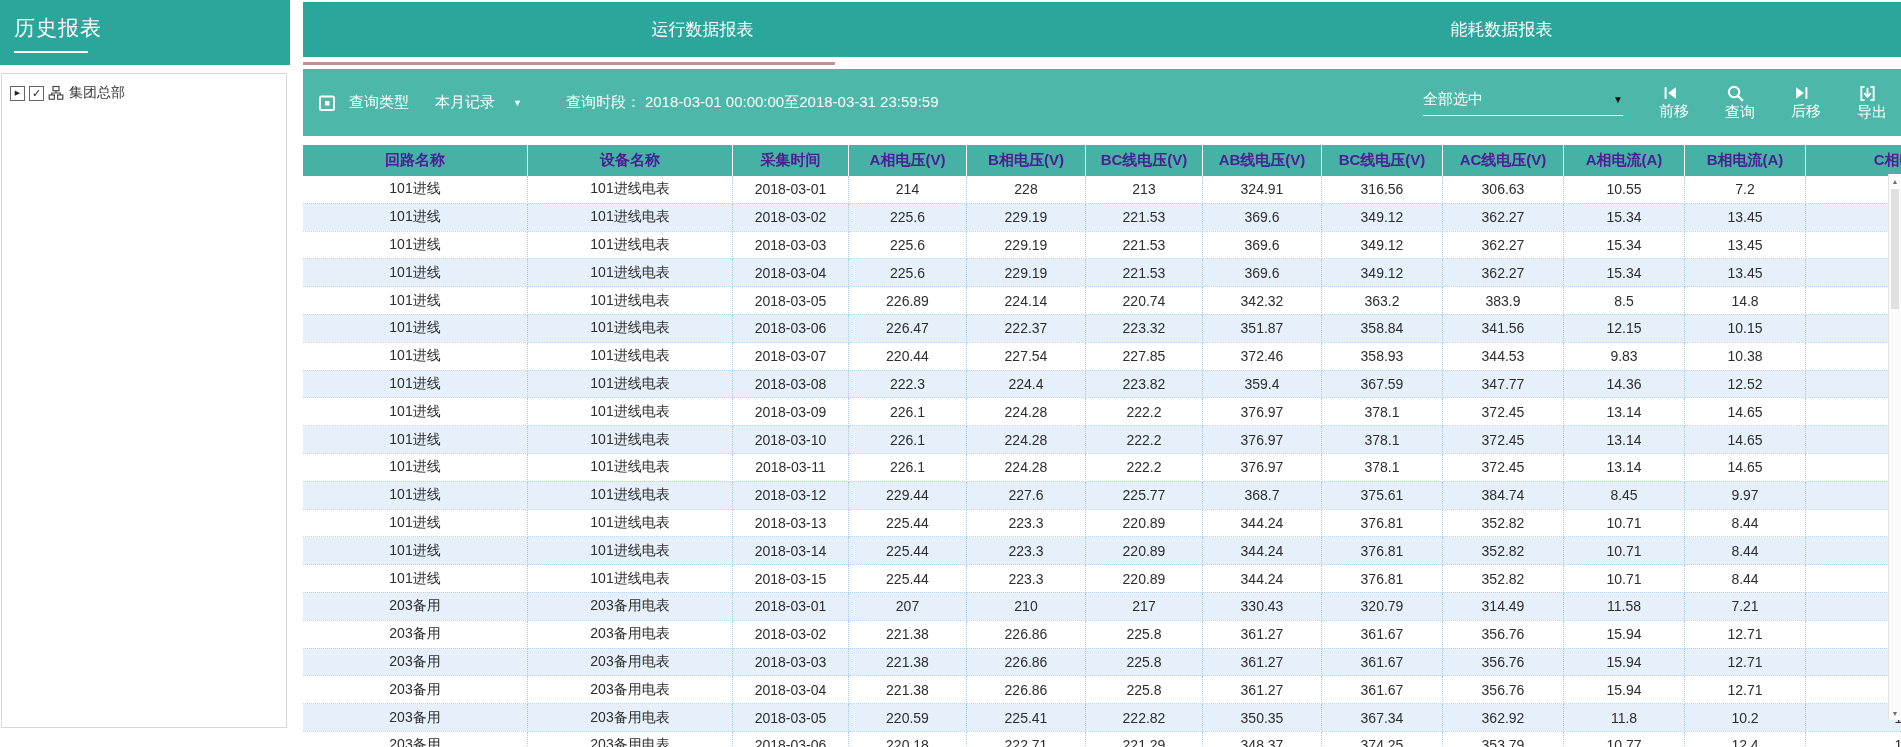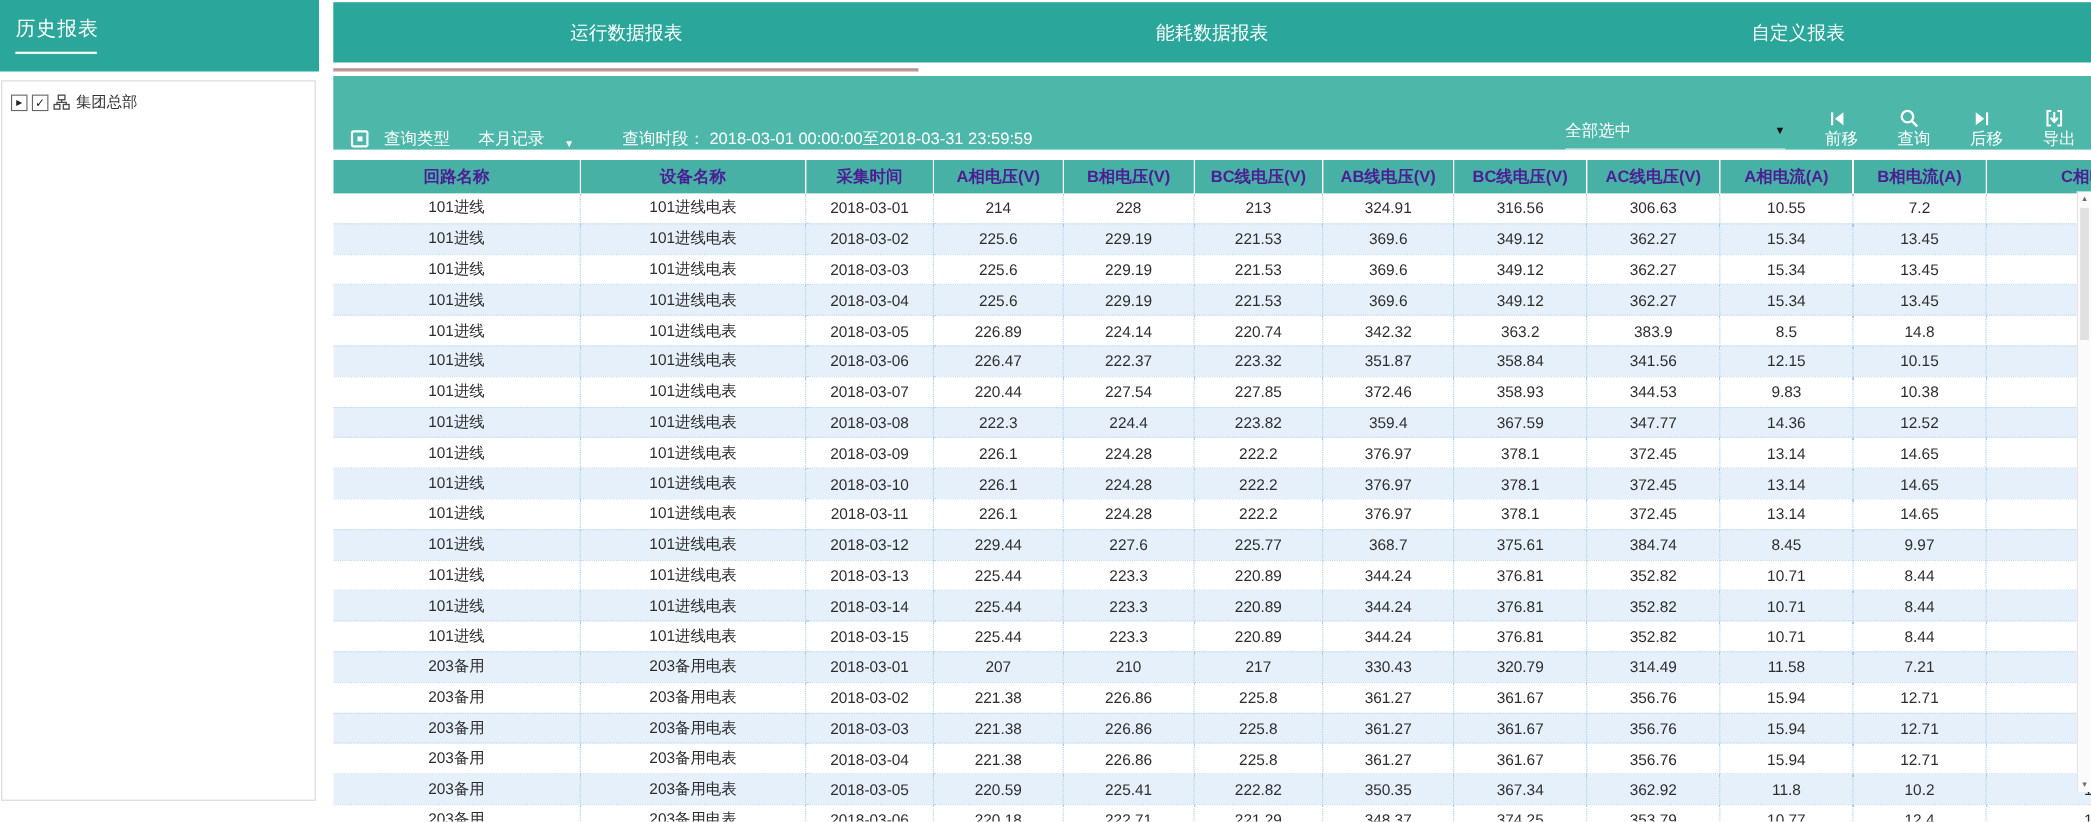--- a/index.html
+++ b/index.html
@@ -2,40 +2,40 @@
 <html style="--teal-dark: #2aa69b; --teal-mid: #4db7aa; --teal-head: #48b1a5; --underline: #bb9598;"><head>
 <meta charset="utf-8">
 <style>
   html,body{margin:0;padding:0;background:#fff;}
   .app{position:relative;width:1901px;height:747px;overflow:hidden;background:#fff;
        font-family:"Liberation Sans","DejaVu Sans",sans-serif;}
 
   
   .sidebar{position:absolute;left:0;top:0;width:290px;height:747px;}
   .sidebar-header{height:65px;background:var(--teal-dark);color:#fff;box-sizing:border-box;padding:14px 0 0 14px;}
-  .sidebar-title{font-size:18px;letter-spacing:1px;}
+  .sidebar-title{font-size:21px;letter-spacing:1px;}
   .sidebar-title-underline{width:74px;height:2px;background:#fff;margin-top:9px;}
   .tree-panel{position:absolute;top:73px;left:1px;right:3px;bottom:19px;border:1px solid #d8d8d8;
               background:#fff;box-sizing:border-box;padding:4px 0;}
   .tree-item{display:flex;align-items:center;padding:6px 8px;font-size:14px;color:#333;}
   .expand-box{width:13px;height:13px;border:1px solid #666;display:inline-flex;align-items:center;
               justify-content:center;font-size:7px;color:#222;background:#fff;flex:0 0 auto;}
   .checkbox{width:13px;height:13px;border:1px solid #666;margin-left:4px;display:inline-flex;
             align-items:center;justify-content:center;font-size:11px;color:#222;background:#fff;flex:0 0 auto;}
   .org-ic{margin-left:4px;flex:0 0 auto;}
   .tree-label{margin-left:5px;}
 
   
   .main{position:absolute;left:303px;top:2px;right:0;height:747px;}
   .tabbar{height:55px;background:var(--teal-dark);display:flex;}
   .tab{flex:1;display:flex;align-items:center;justify-content:center;color:#fff;font-size:17px;cursor:default;}
   .tab-strip{height:12px;background:#fff;position:relative;}
   .tab-underline{position:absolute;left:0;top:5px;width:33.3%;height:3px;background:var(--underline);}
 
-  .toolbar{height:67px;background:var(--teal-mid);display:flex;align-items:flex-end;color:#fff;
+  .toolbar{height:67px;background:var(--teal-mid);display:flex;align-items:center;color:#fff;
            font-size:15px;box-sizing:border-box;padding:0 14px;}
   .tb-ic{display:inline-flex;align-items:center;}
   .tb-lbl{margin-left:12px;}
   .tb-dd-value{margin-left:26px;}
   .tb-caret{font-size:9px;margin-left:18px;}
   .tb-period-lbl{margin-left:44px;}
   .tb-period-val{margin-left:4px;}
   .select-all{margin-left:auto;width:200px;display:flex;align-items:center;justify-content:space-between;
               border-bottom:1px solid rgba(255,255,255,.9);padding-bottom:6px;}
   .select-all .caret{color:#111;font-size:10px;}
@@ -84,21 +84,20 @@
           </div>
         </div>
     </div>
   </aside>
 
   <div class="main">
 
     <div class="tabbar">
       <div class="tab">运行数据报表</div>
       <div class="tab">能耗数据报表</div>
-      <div class="tab">自定义报表</div>
     </div>
     <div class="tab-strip">
       <div class="tab-underline"></div>
     </div>
 
     <div class="toolbar">
       <span class="tb-ic">
         <svg width="20" height="20" viewBox="0 0 20 20">
           <rect x="3" y="3.5" width="14" height="13.5" rx="1.5" fill="none" stroke="#fff" stroke-width="2"></rect>
           <rect x="8" y="8" width="4.5" height="4.5" fill="#fff"></rect>

